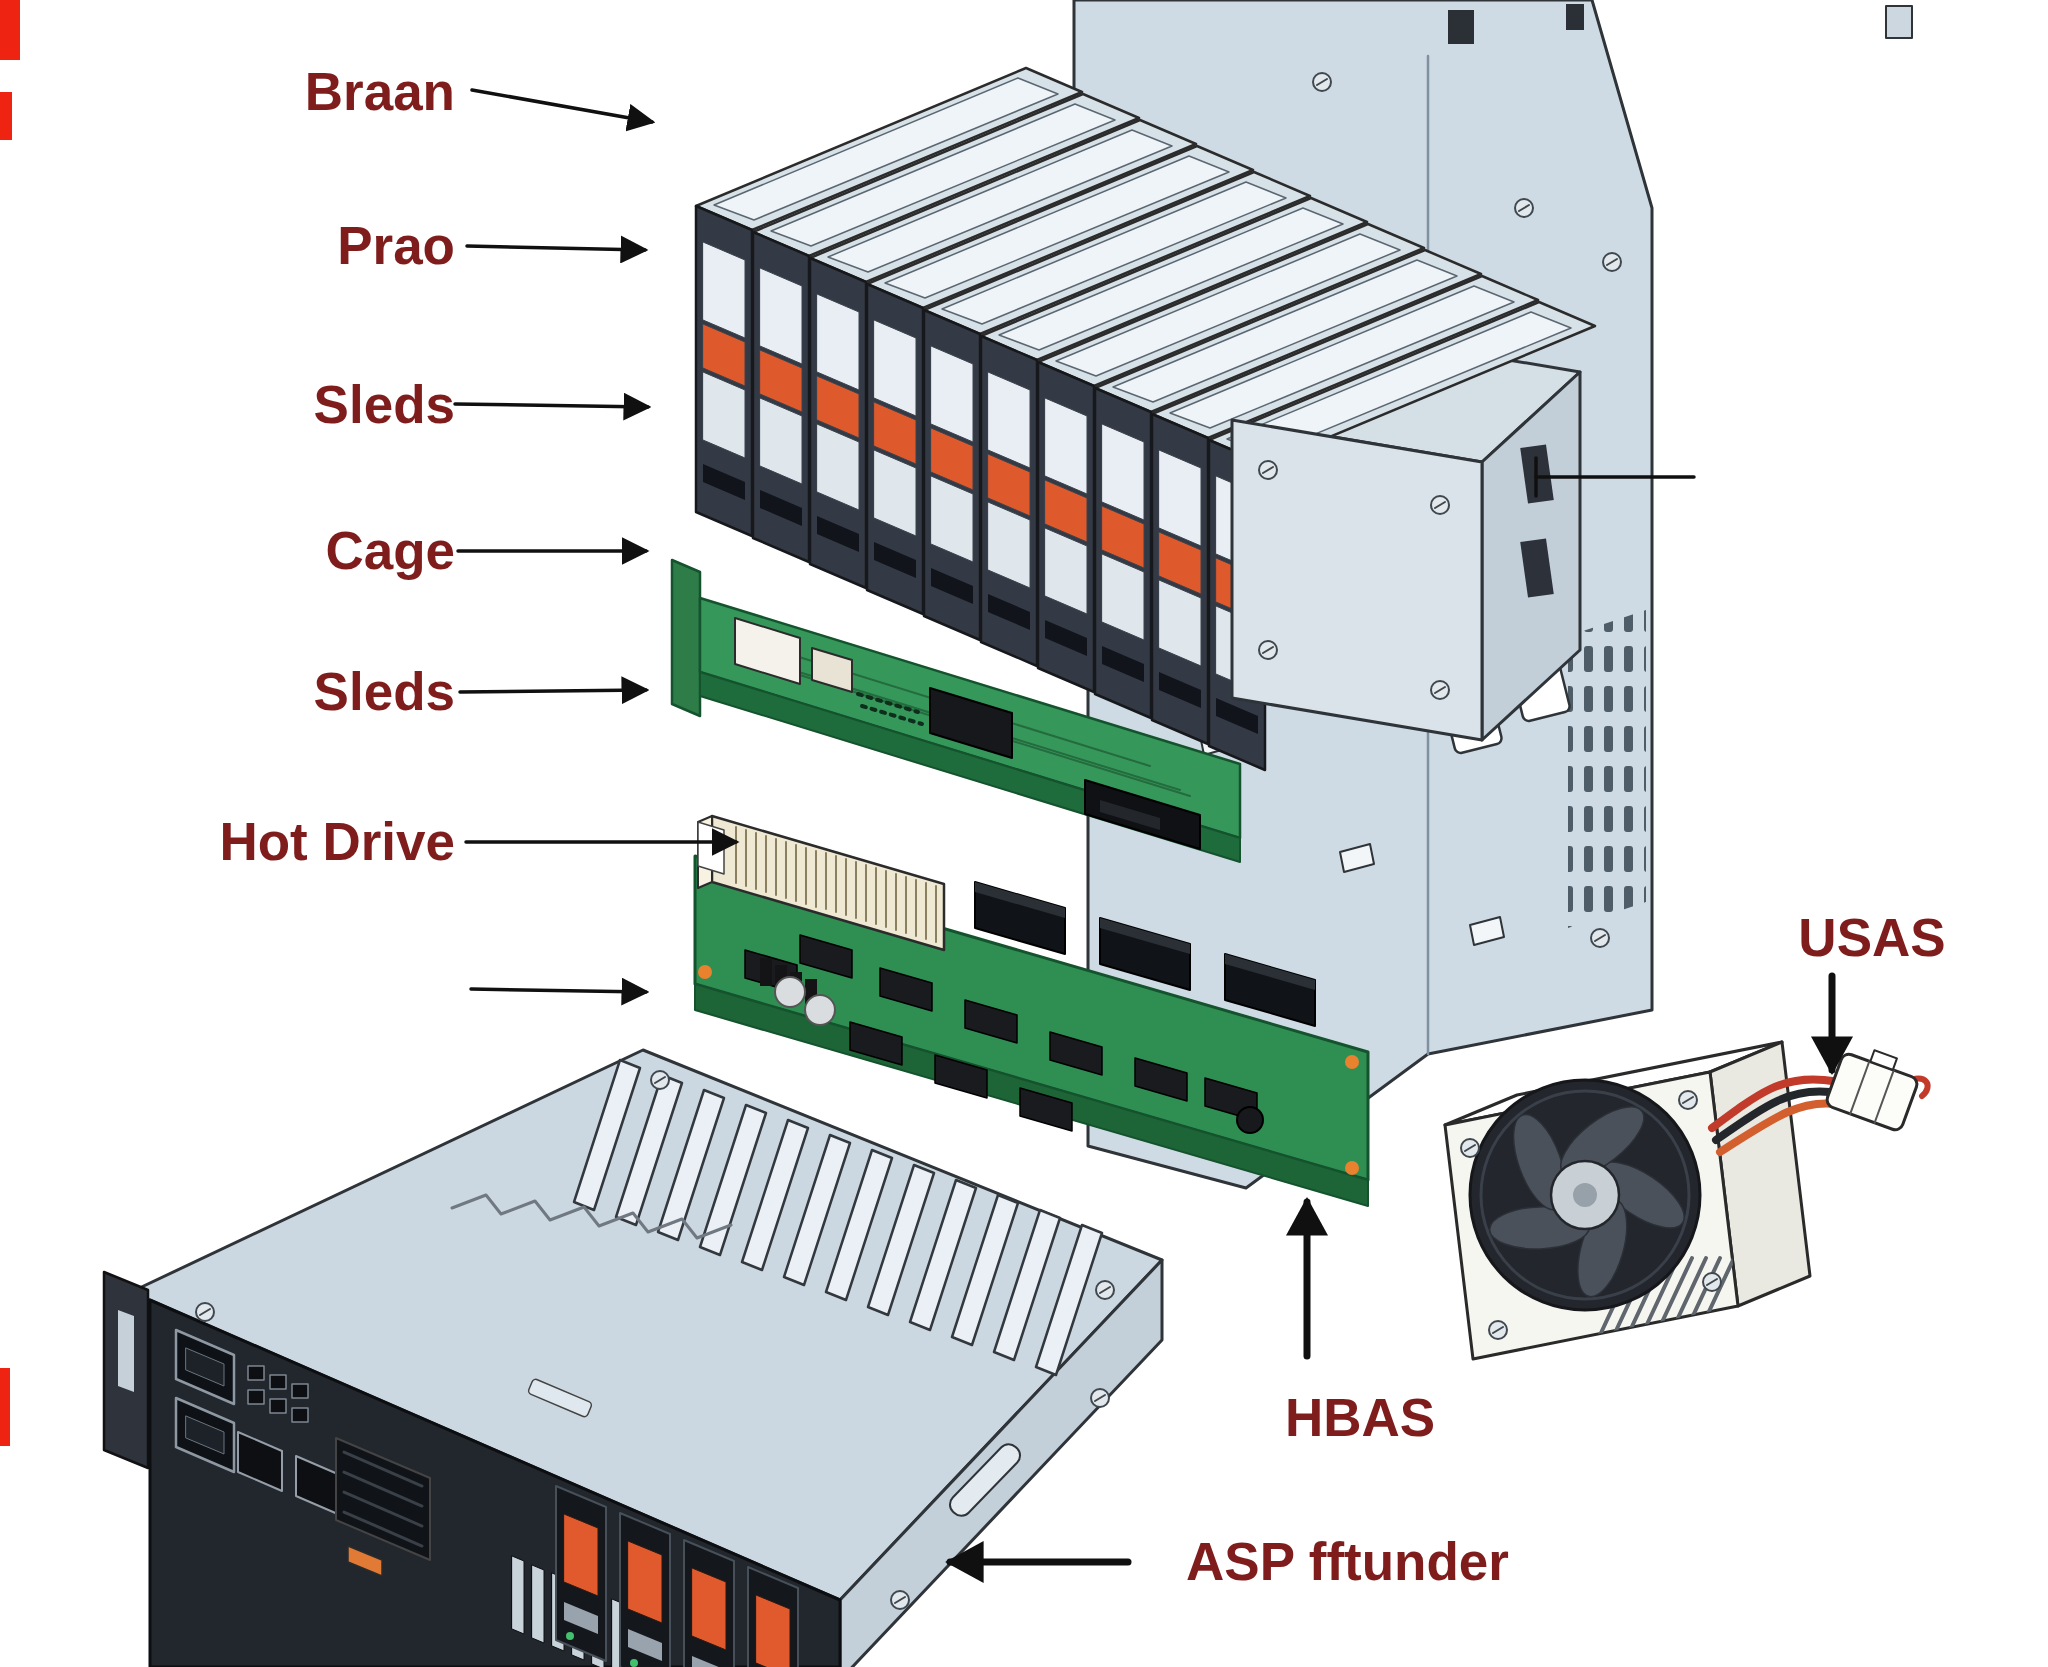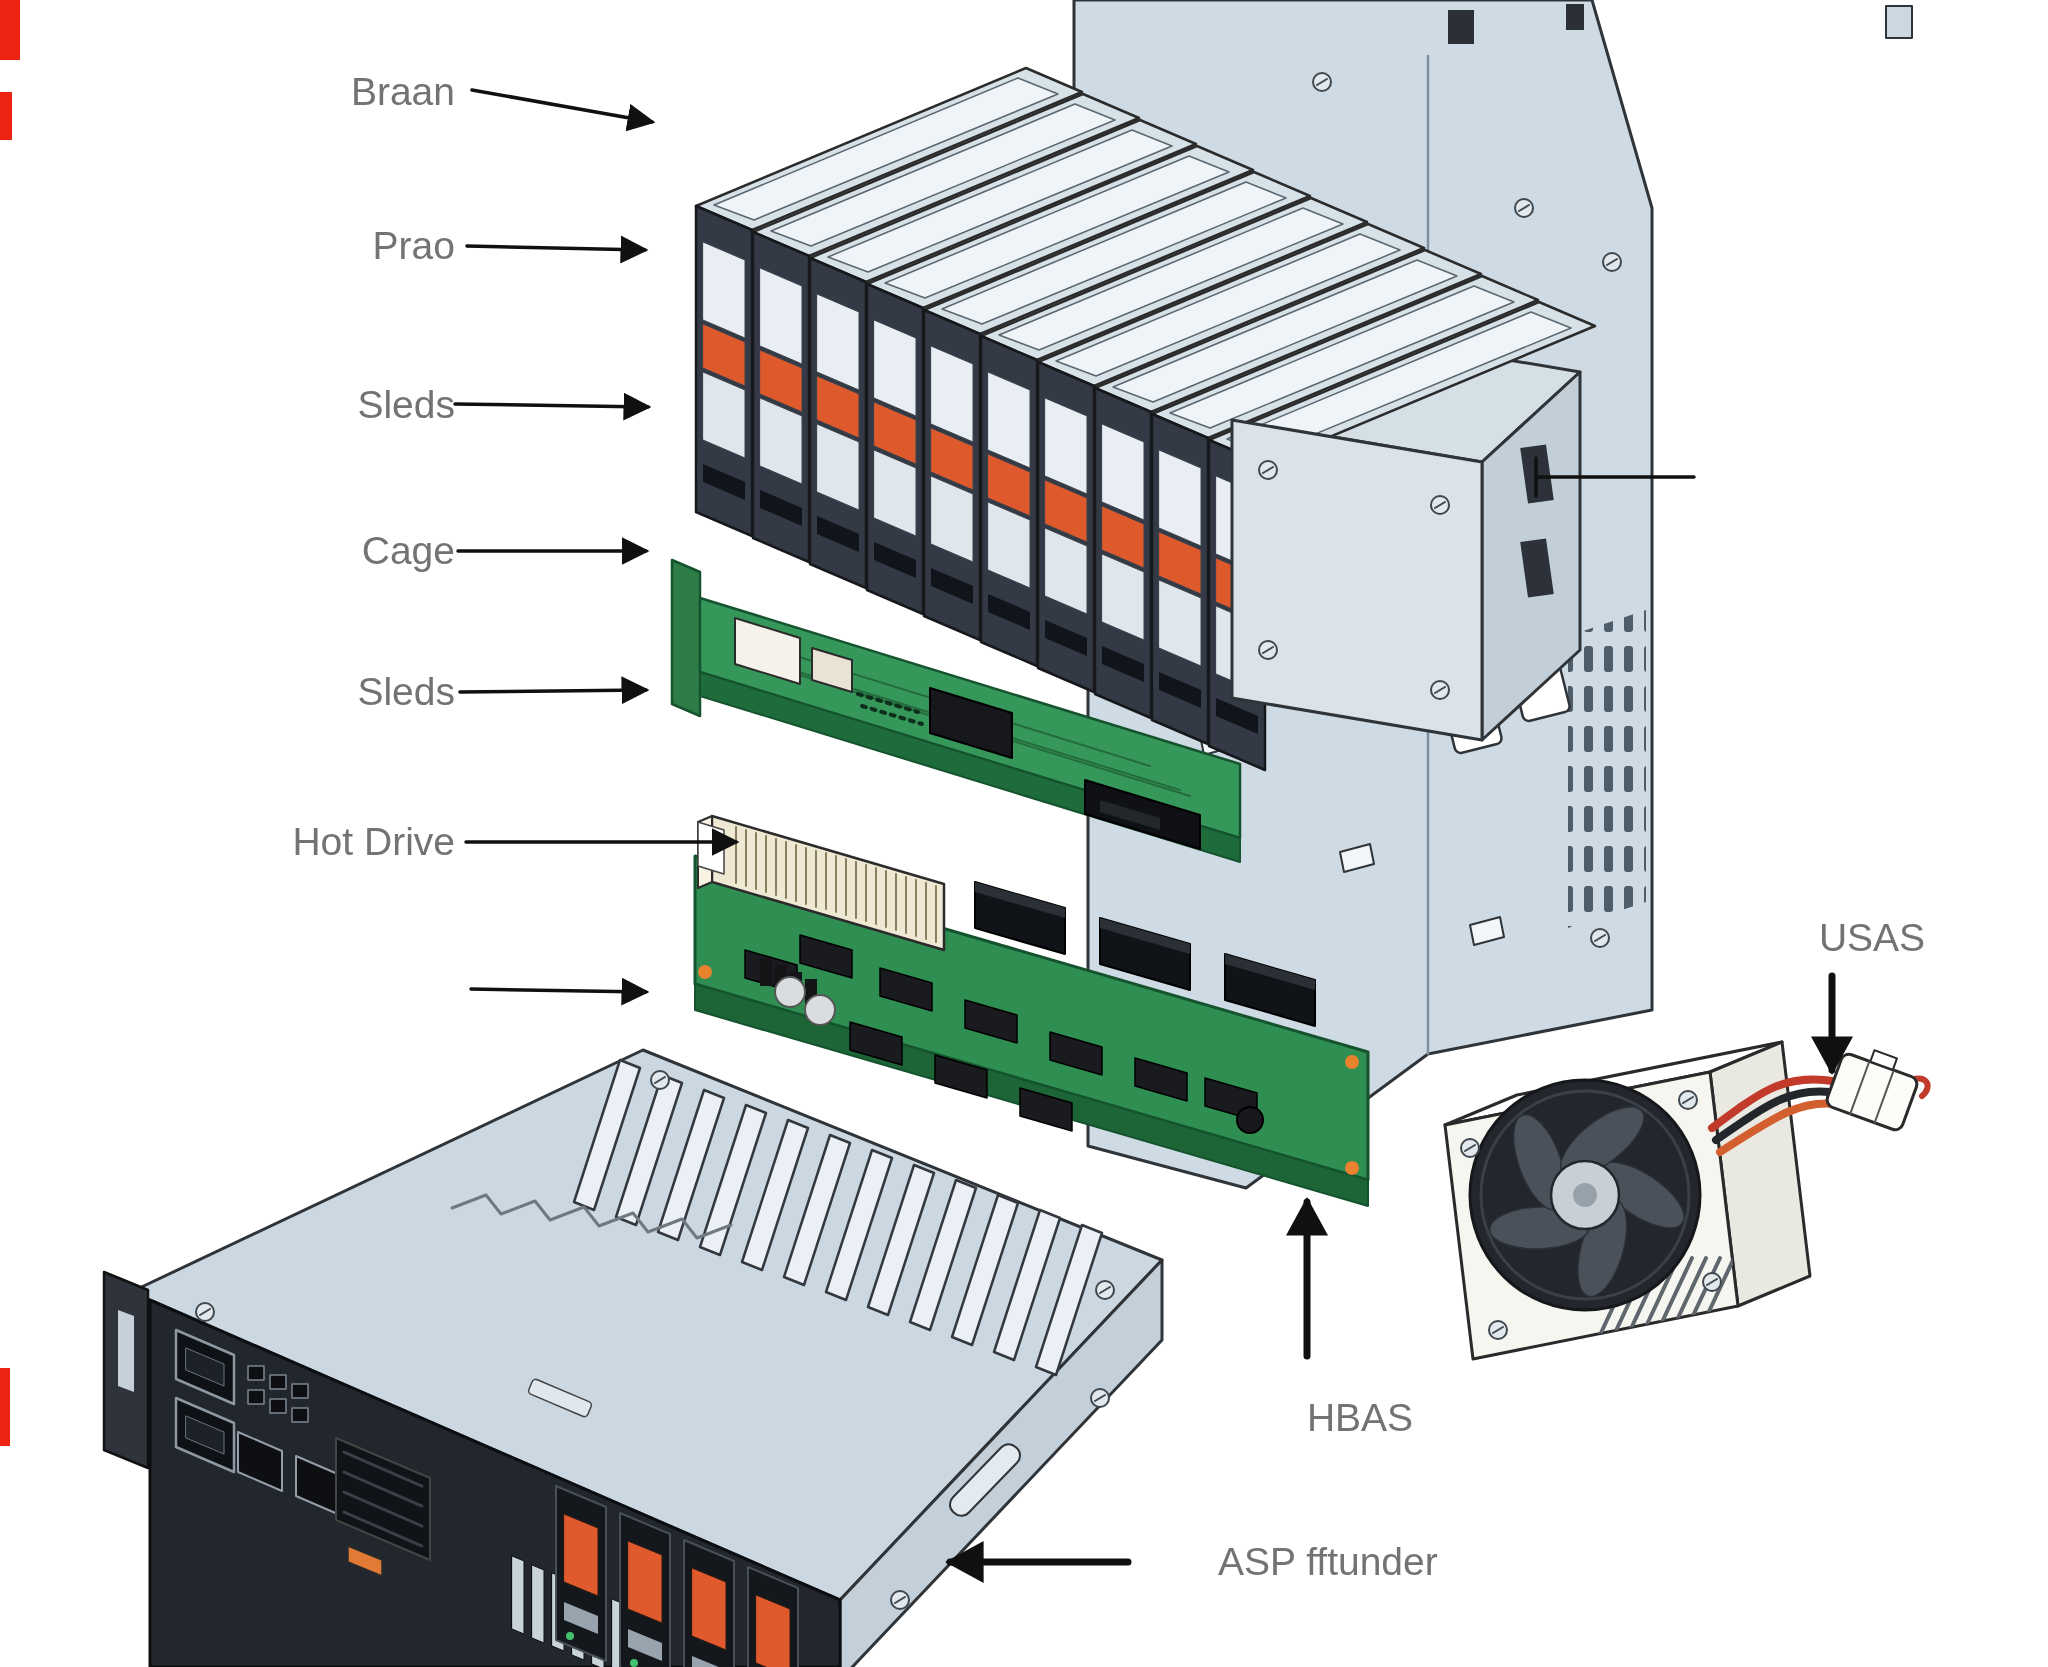--- a/index.html
+++ b/index.html
@@ -1,25 +1,25 @@
 <!DOCTYPE html>
 <html><head>
 <meta charset="utf-8">
 <style>
   html,body{margin:0;padding:0;background:#ffffff;}
   .stage{position:relative;width:2048px;height:1667px;background:#ffffff;overflow:hidden;
          font-family:"Liberation Sans",sans-serif;}
   .stage svg{position:absolute;left:0;top:0;}
   svg polygon, svg path, svg rect, svg line{stroke-linejoin:round;stroke-linecap:round;}
-  .lbl{position:absolute;color:#737373;font-size:39px;font-weight:400;line-height:1.4;
+  .lbl{position:absolute;color:#7f1d1d;font-size:53px;font-weight:700;line-height:1.4;
        white-space:nowrap;}
   .lbl.pre{white-space:pre-line;text-align:center;}
   .lbl.rt{transform:translate(-100%,-50%);}
   .lbl.ct{transform:translate(-50%,-50%);text-align:center;}
-  .lbl.lt{transform:translate(0,-50%);margin-left:32px;}
+  .lbl.lt{transform:translate(0,-50%);}
 </style>
 </head>
 <body>
 
 <div class="stage">
 
 <svg width="2048" height="1667" viewBox="0 0 2048 1667">
   <defs>
     <marker id="ah" markerWidth="8" markerHeight="8" refX="7" refY="4" orient="auto">
       <path d="M0,0L8,4L0,8z" fill="#101010"></path>

